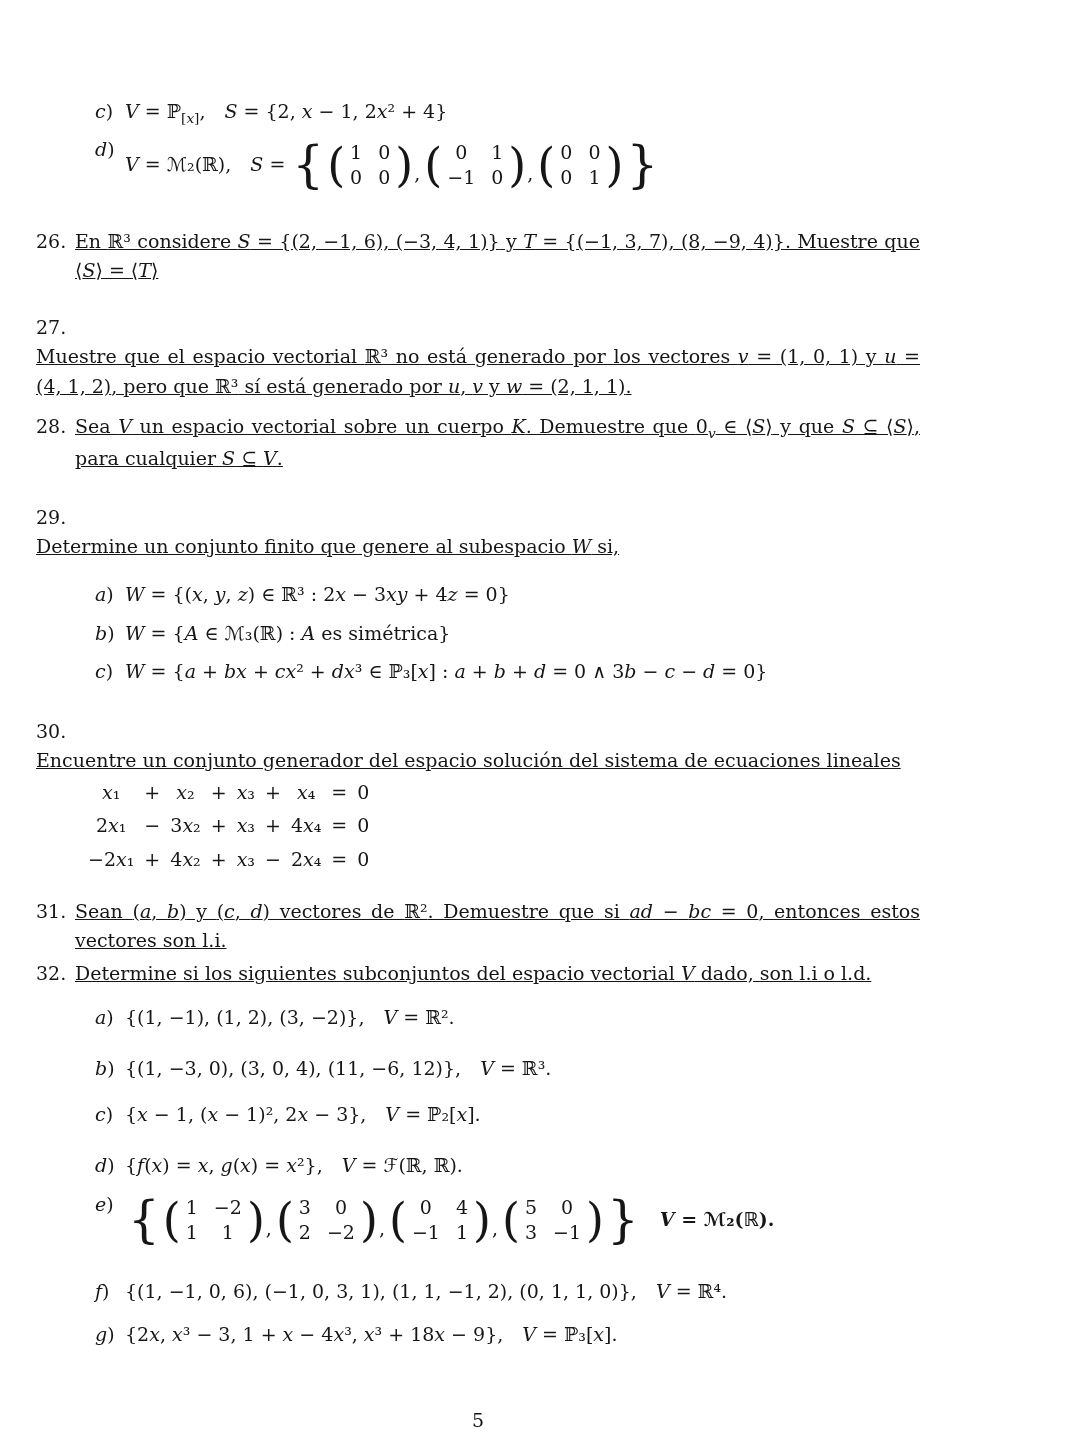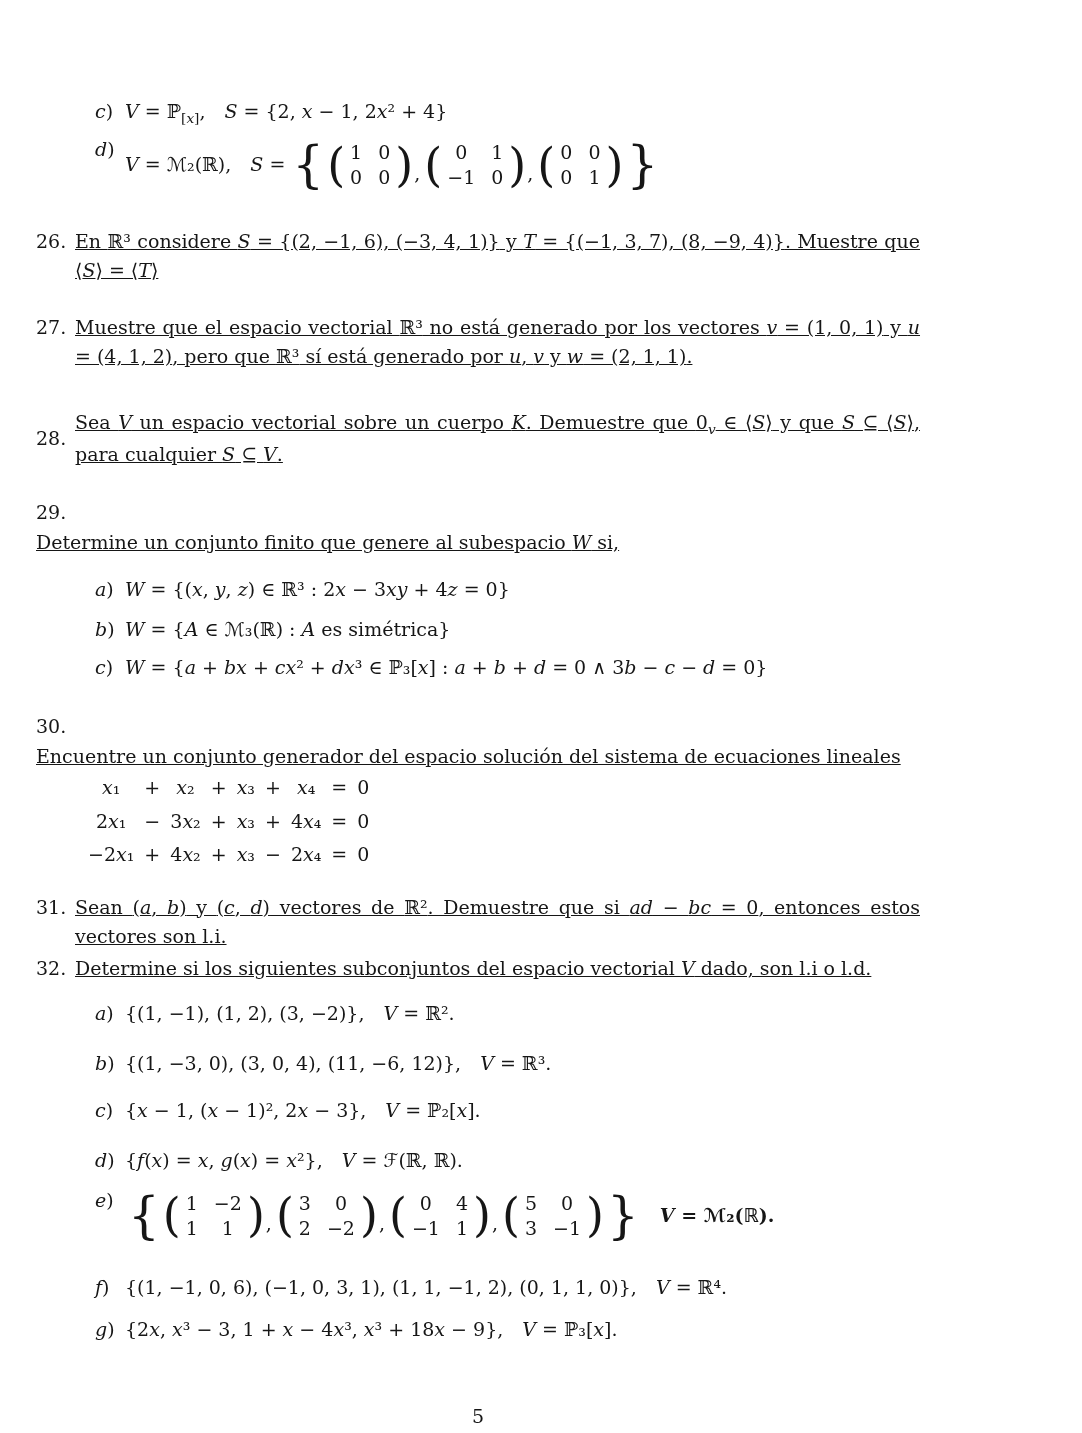--- a/index.html
+++ b/index.html
@@ -32,22 +32,22 @@
   .mcomma { align-self:flex-end; padding:0 4px 7px 1px; }
   .tail { margin-left:18px; white-space:nowrap;font-weight:bold; }
   .pre { white-space:nowrap; margin-right:4px; }
   .eqs { display:grid; width:max-content; row-gap:4px; margin:2px 0 0 52px; }
   .gcell { text-align:center; }
   .gcell:nth-child(9n+2), .gcell:nth-child(9n+4),
   .gcell:nth-child(9n+6), .gcell:nth-child(9n+8) { text-align:center; padding:0 10px; }
   .gcell:nth-child(9n) { text-align:left; }
   .mt-d   { margin-top:6px; }
   .mt-26  { margin-top:32px; }
-  .mt-27  { margin-top:27px; }
-  .mt-28  { margin-top:36px;align-items:center; }
+  .mt-27  { margin-top:27px;flex-direction:column; }
+  .mt-28  { margin-top:11px; }
   .mt-29  { margin-top:29px;flex-direction:column; }
   .mt-29a { margin-top:18px; }
   .mt-29b { margin-top:10px; }
   .mt-29c { margin-top:9px; }
   .mt-30  { margin-top:30px;flex-direction:column; }
   .mt-31  { margin-top:23px; }
   .mt-32  { margin-top:3px; }
   .mt-32a { margin-top:15px; }
   .mt-32b { margin-top:21px; }
   .mt-32c { margin-top:17px; }

